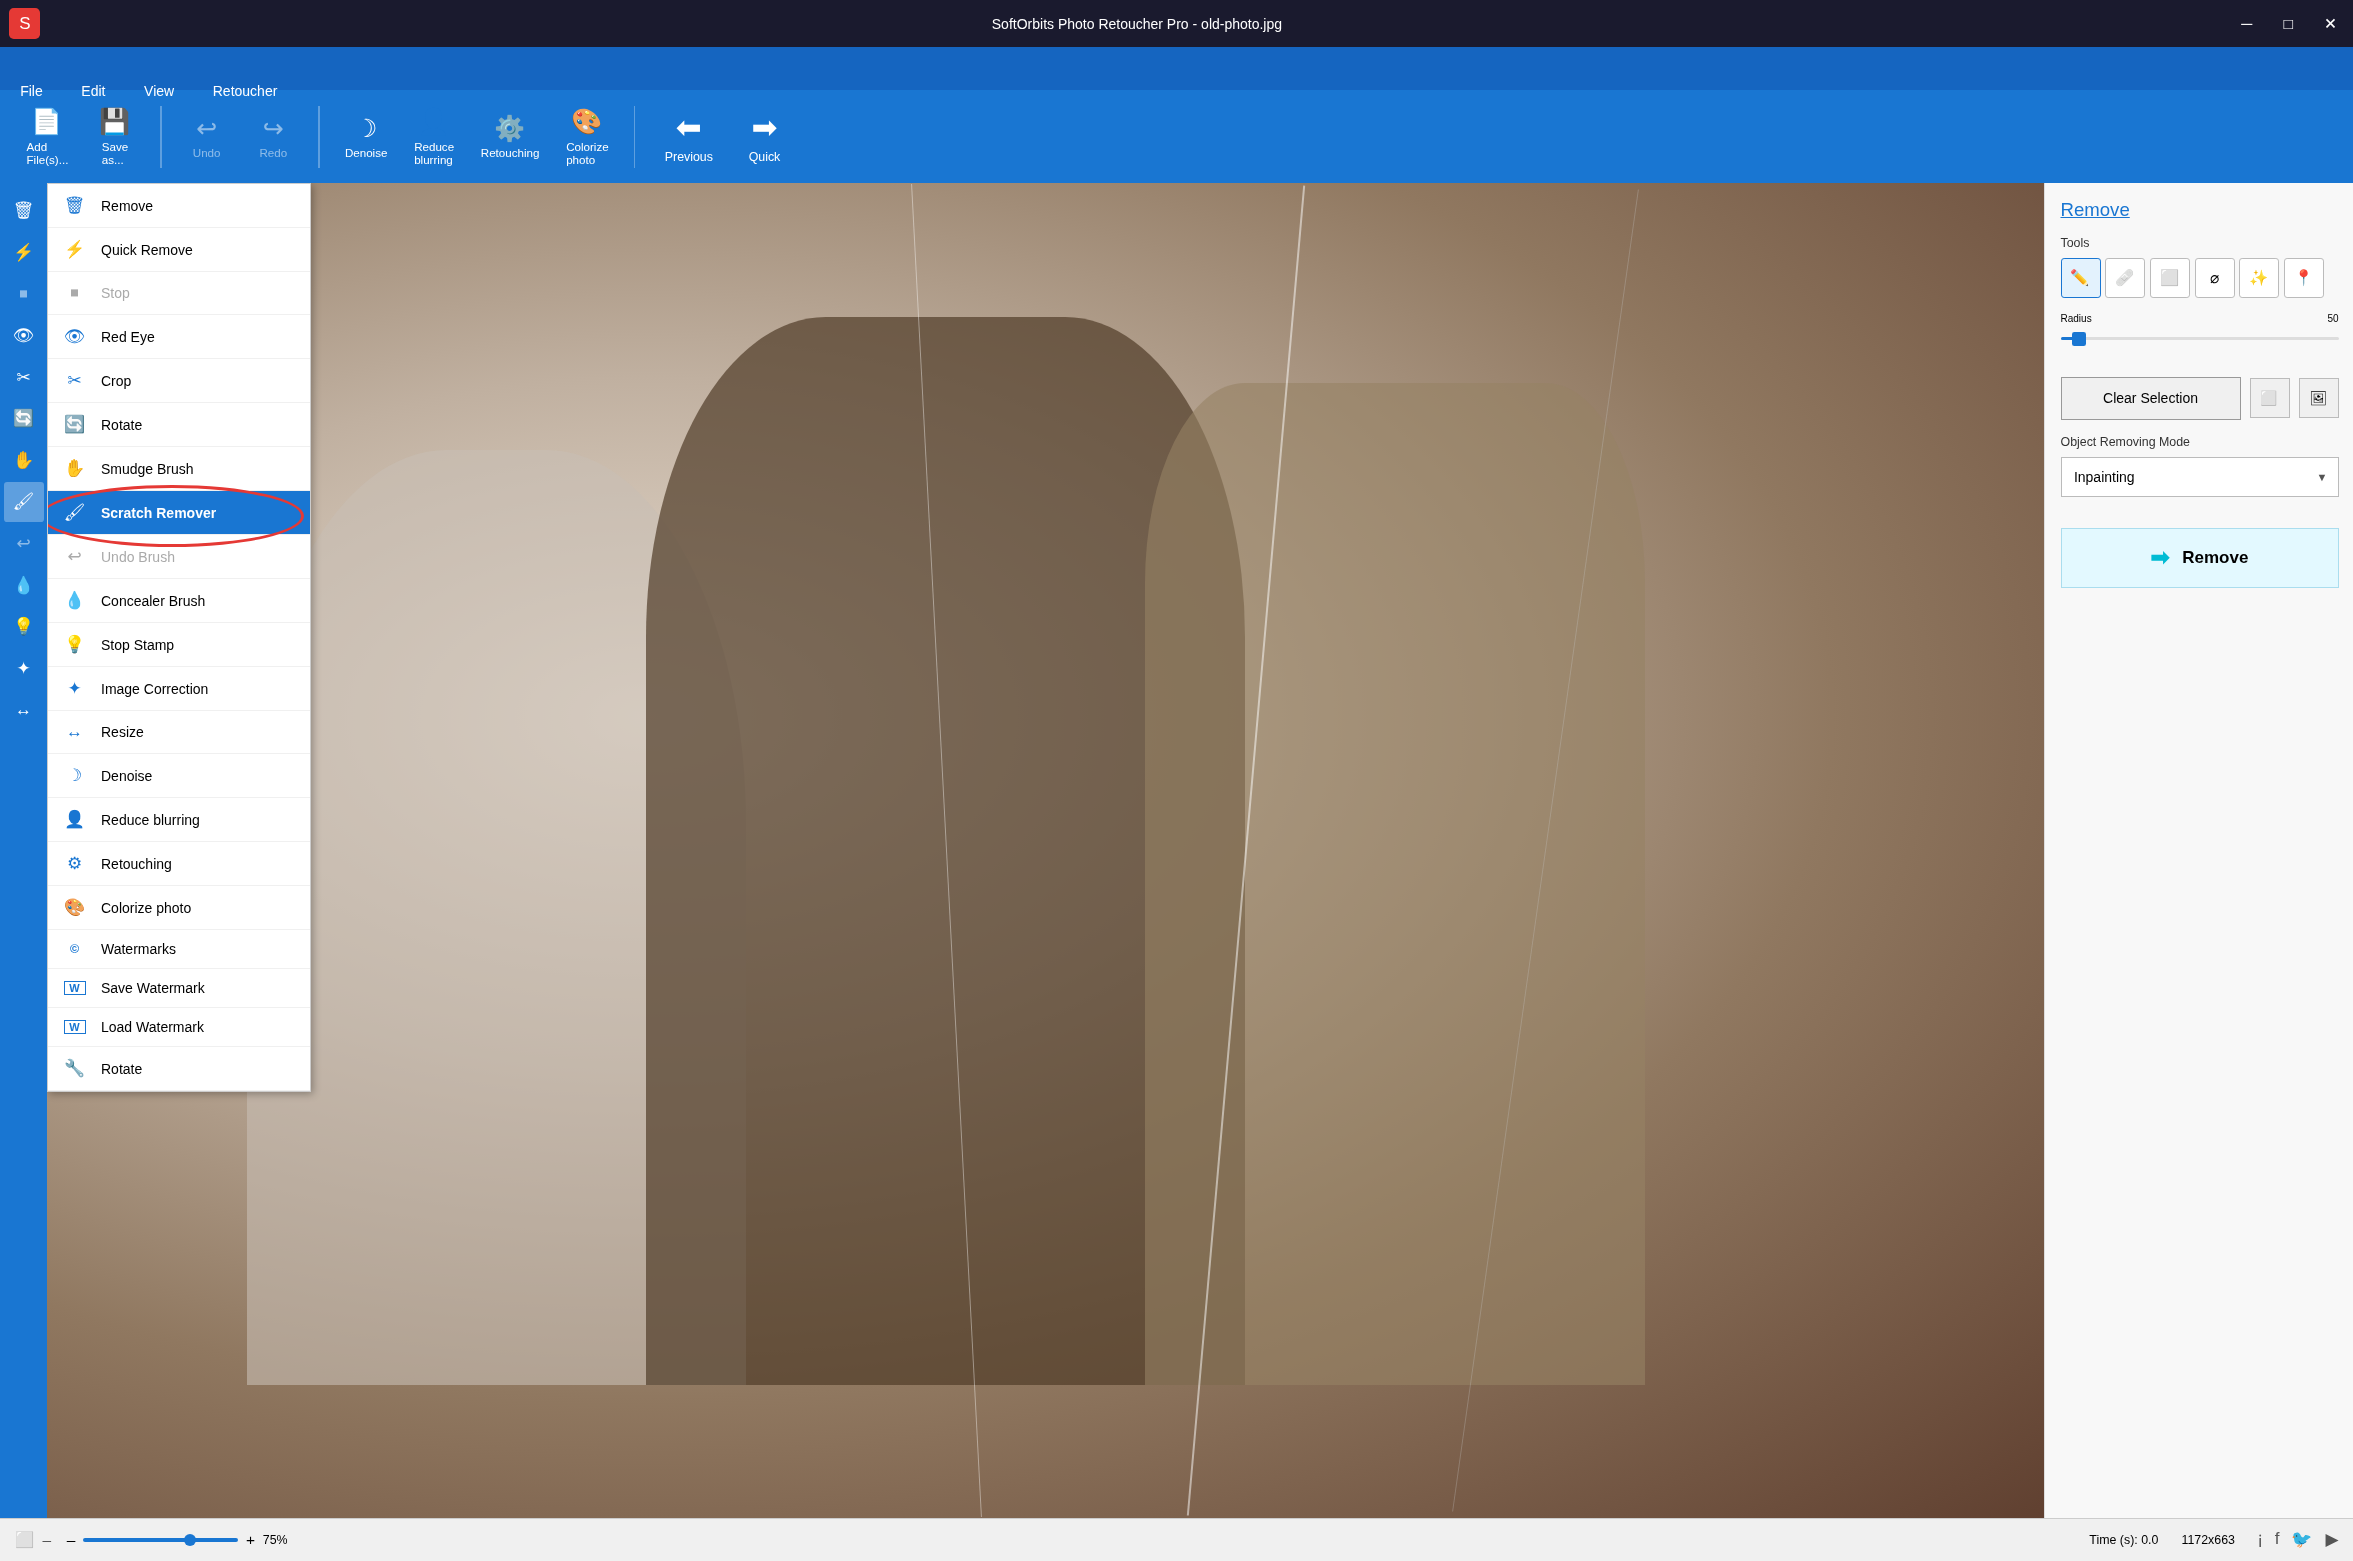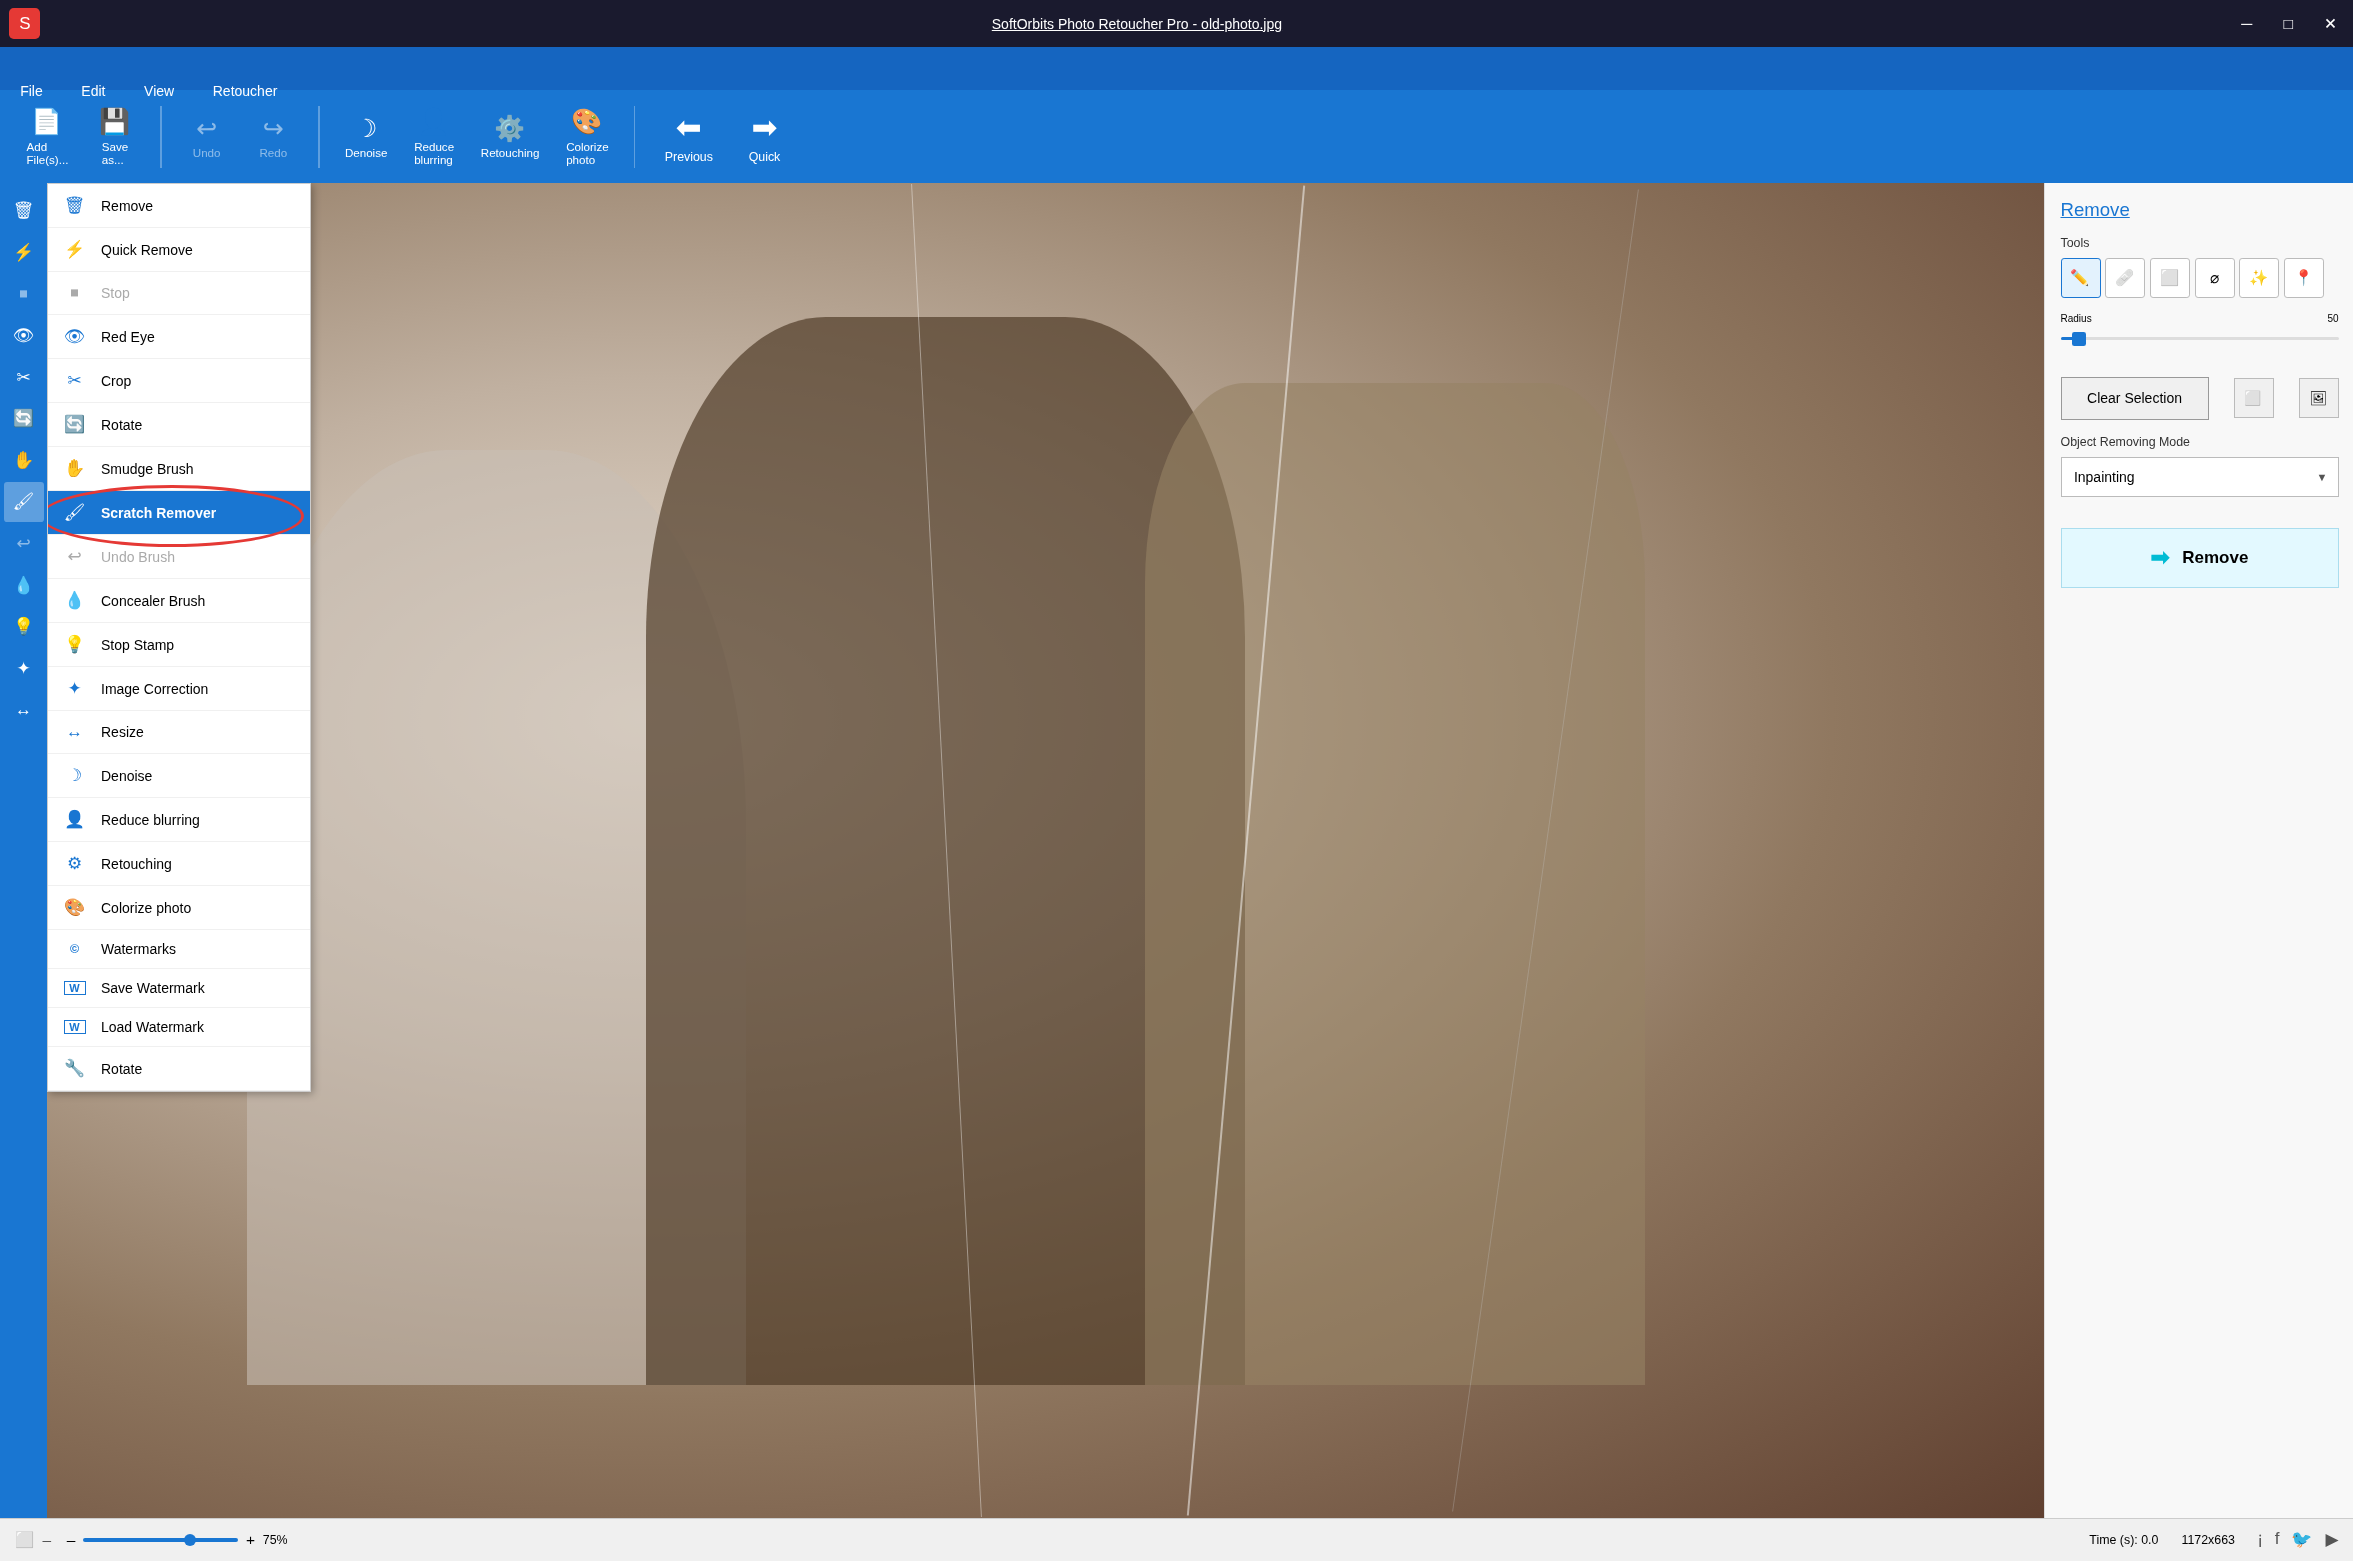--- a/index.html
+++ b/index.html
@@ -8,21 +8,21 @@
     
     .title-bar {
       background: #1a1a2e;
       height: 47px;
       display: flex;
       align-items: center;
       justify-content: space-between;
       padding: 0 9.3px;
       color: #fff;
     }
-    .title-bar-title { font-size: 14px; text-decoration: underline; }
+    .title-bar-title { font-size: 14px; }
     .title-bar-controls { display: flex; gap: 15.5px; }
     .title-bar-btn { color: #fff; font-size: 15.5px; cursor: pointer; background: none; border: none; padding: 3.1px 7.8px; }
 
     
     .menu-bar {
       background: #1565c0;
       height: 43px;
       display: flex;
       align-items: center;
       padding: 0 12.4px;
@@ -224,21 +224,21 @@
       width: 14px;
       height: 14px;
       background: #1976d2;
       border-radius: 2.3px;
       cursor: pointer;
     }
 
     
     .clear-row {
       display: flex;
-      gap: 25px;
+      gap: 9px;
       align-items: center;
     }
     .clear-btn {
       flex: 1;
       padding: 12.4px;
       font-size: 14px;
       border: 0.8px solid #999;
       background: #f0f0f0;
       cursor: pointer;
       text-align: center;

